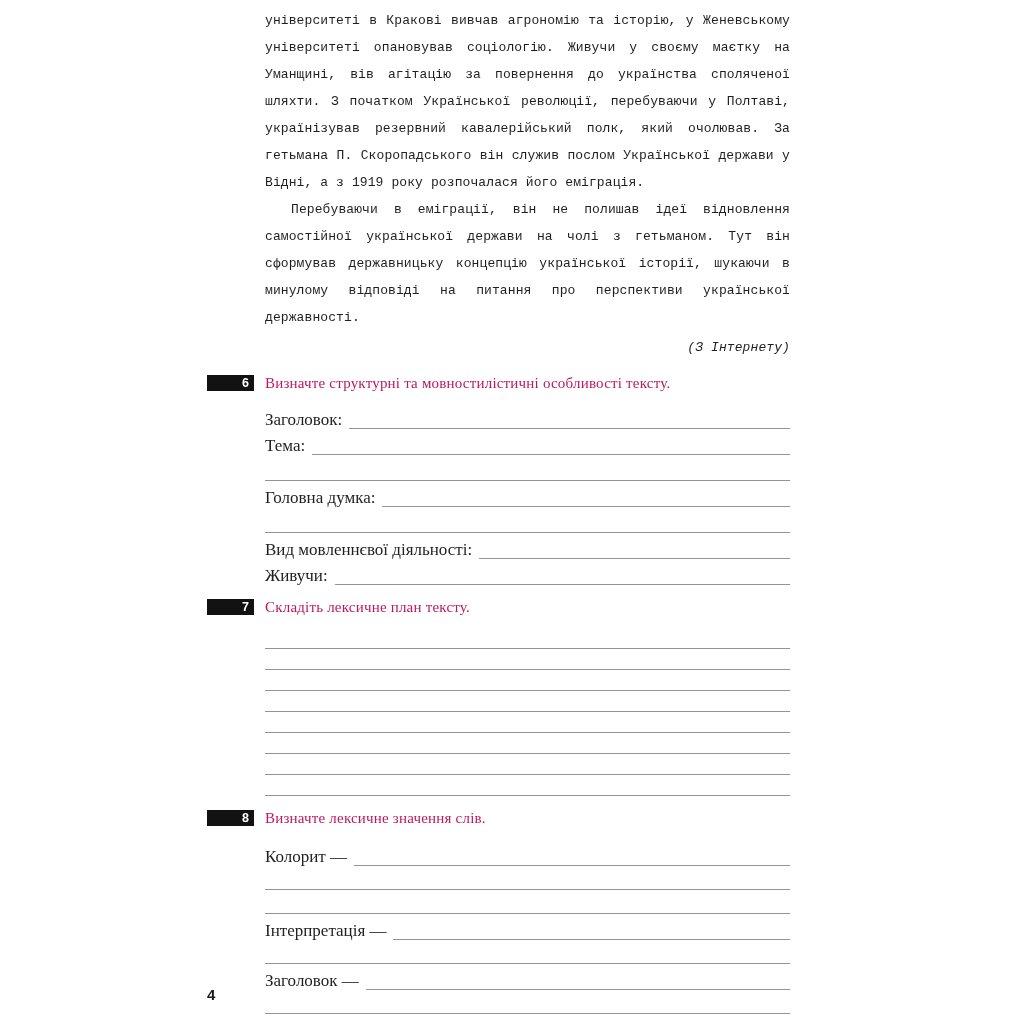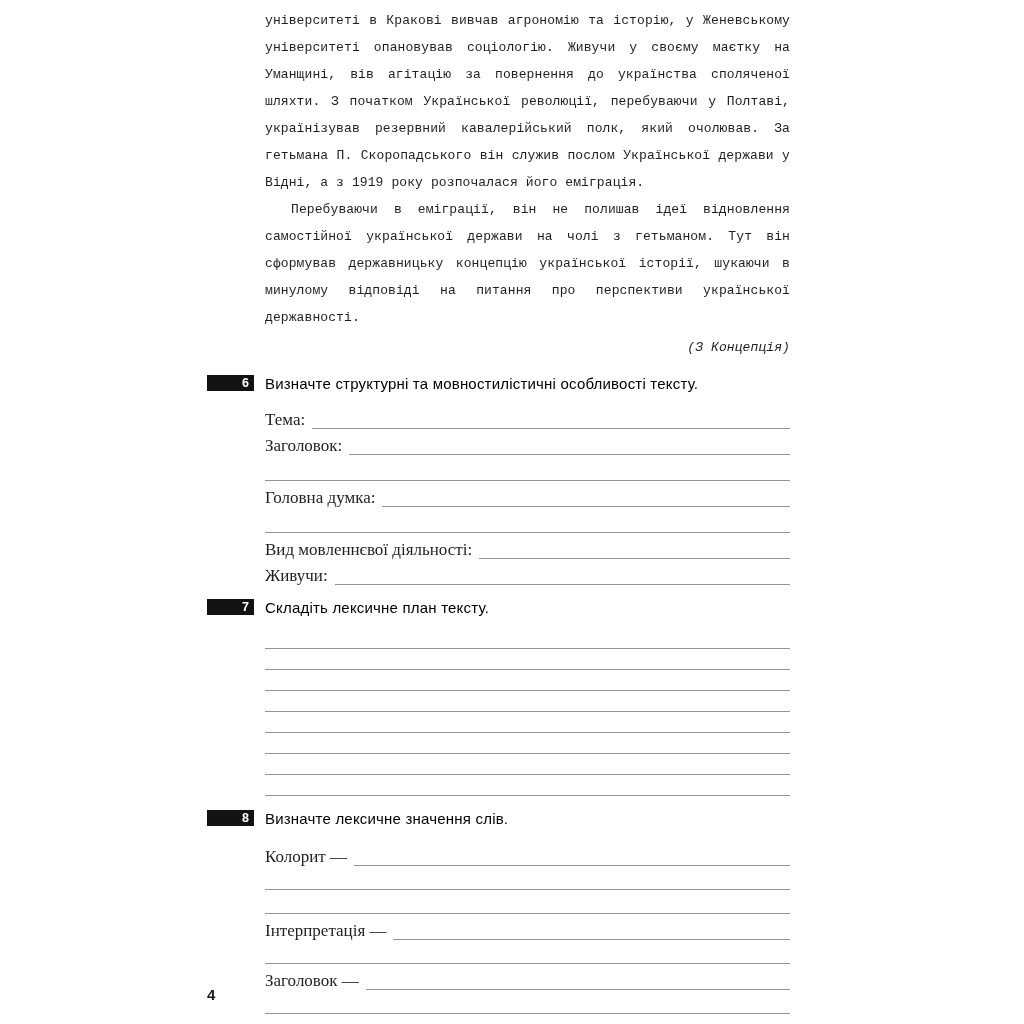--- a/index.html
+++ b/index.html
@@ -37,22 +37,22 @@
   .badge {
     position: absolute; left: -58px; top: 1px;
     width: 47px; height: 16px;
     background: #121212; color: #ffffff;
     font-family: "Liberation Sans", sans-serif;
     font-size: 12.5px; font-weight: bold;
     display: flex; align-items: center; justify-content: flex-end;
     padding-right: 5px;
   }
   .instruction {
-    font-family: Liberation Sans, sans-serif;
-    font-size: 15px; color: #000000;
+    font-family: Liberation Serif, serif;
+    font-size: 15px; color: #be185d;
     letter-spacing: 0.2px;
     line-height: 19px;
   }
   .fields { margin-top: 10px; }
   .field-row { display: flex; align-items: flex-end; height: 26px; }
   .field-label {
     font-size: 17px; white-space: nowrap;
     padding-right: 7px; padding-bottom: 1px; line-height: 1;
   }
   .write-line { flex: 1; border-bottom: 1px solid #949494; height: 100%; }
@@ -71,35 +71,35 @@
   }
 </style>
 </head>
 <body>
 
 <div class="sheet">
 
   <div class="passage">
     <p>університеті в Кракові вивчав агрономію та історію, у Женевському університеті опановував соціологію. Живучи у своєму маєтку на Уманщині, вів агітацію за повернення до українства споляченої шляхти. З початком Української революції, перебуваючи у Полтаві, українізував резервний кавалерійський полк, який очолював. За гетьмана П. Скоропадського він служив послом Української держави у Відні, а з 1919 року розпочалася його еміграція.</p>
     <p class="indent">Перебуваючи в еміграції, він не полишав ідеї відновлення самостійної української держави на чолі з гетьманом. Тут він сформував державницьку концепцію української історії, шукаючи в минулому відповіді на питання про перспективи української державності.</p>
-    <p class="attribution">(З Концепція)</p>
+    <p class="attribution">(З Інтернету)</p>
   </div>
 
   <section class="exercise ex6">
     <div class="ex-header">
       <span class="badge">6</span>
       <span class="instruction">Визначте структурні та мовностилістичні особливості тексту.</span>
     </div>
     <div class="fields">
         <div class="field-row">
-          <span class="field-label">Тема:</span>
+          <span class="field-label">Заголовок:</span>
           <span class="write-line"></span>
         </div>
         <div class="field-row">
-          <span class="field-label">Заголовок:</span>
+          <span class="field-label">Тема:</span>
           <span class="write-line"></span>
         </div>
         <div class="full-line"></div>
         <div class="field-row">
           <span class="field-label">Головна думка:</span>
           <span class="write-line"></span>
         </div>
         <div class="full-line"></div>
         <div class="field-row">
           <span class="field-label">Вид мовленнєвої діяльності:</span>

